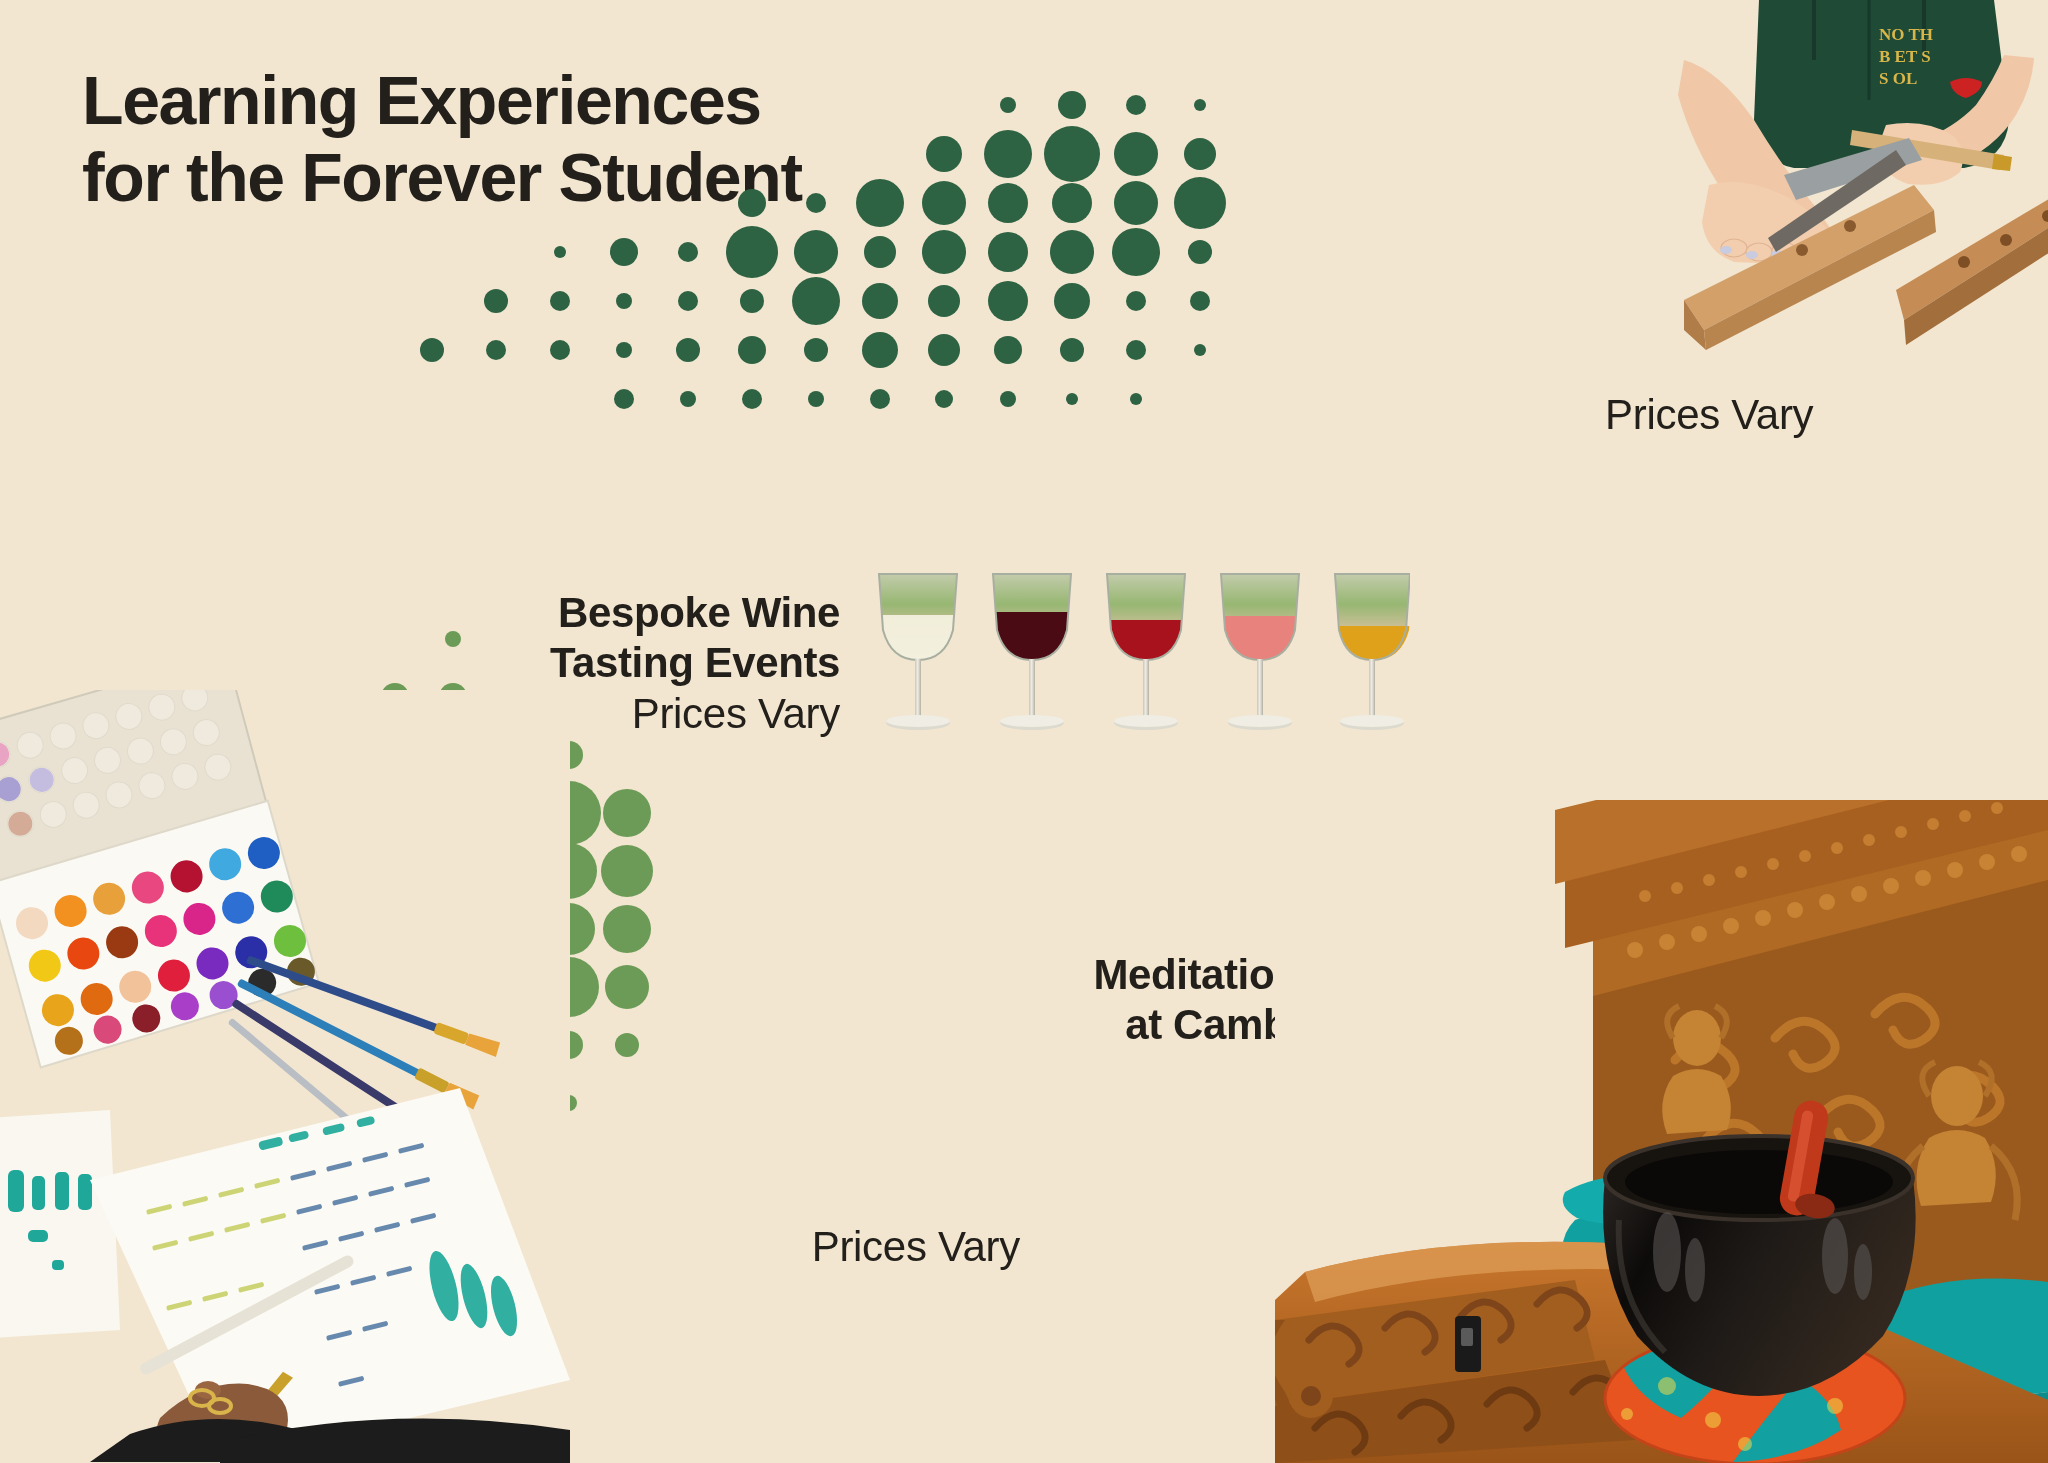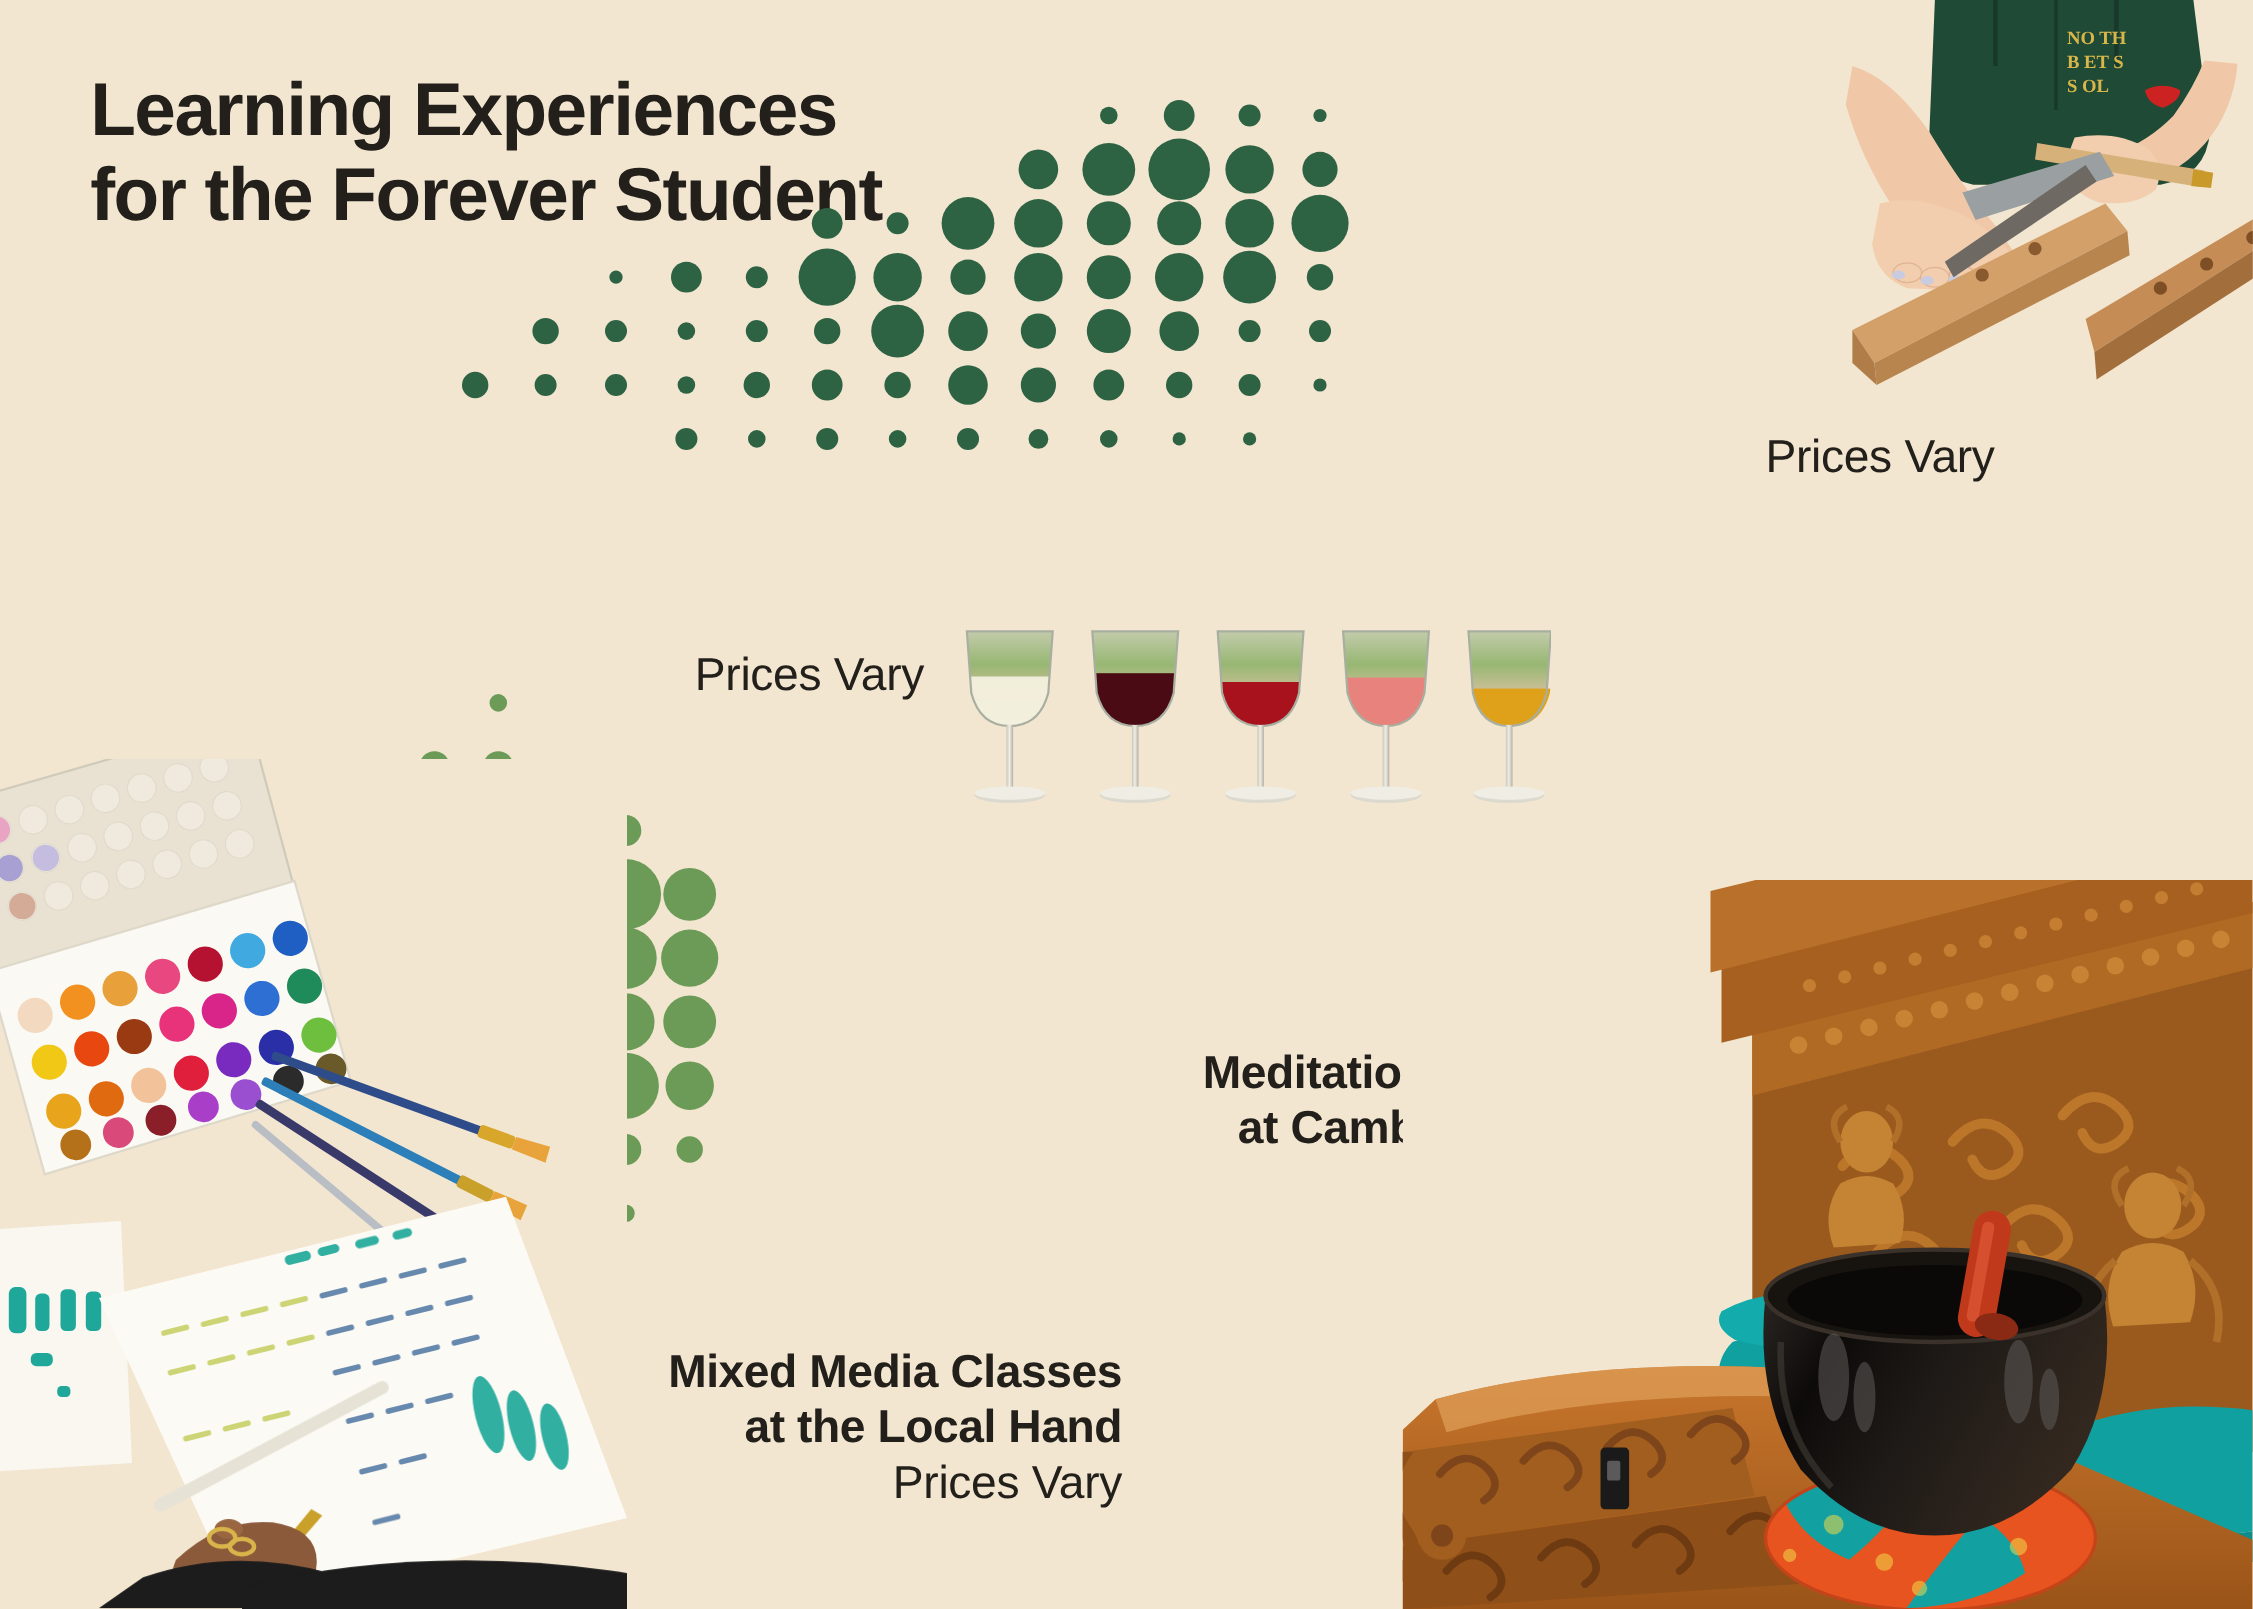--- a/index.html
+++ b/index.html
@@ -225,20 +225,22 @@
     <circle cx="384" cy="216" r="6" fill="#7E4E25"></circle>
     <circle cx="408" cy="202" r="6" fill="#7E4E25"></circle>
   </svg>
 </div>
 
 <div class="caption cap-left" id="cap-art">
   <div class="price">Prices Vary</div>
 </div>
 
 <div class="caption cap-right" id="cap-wine">
+  <div class="title">Bespoke Wine
+Tasting Events</div>
   <div class="price">Prices Vary</div>
 </div>
 
 <div class="photo" id="photo-wine" style="left:865px; top:560px; width:545px; height:230px;">
   <svg width="545" height="230" viewBox="0 0 545 230">
     <defs>
       <linearGradient id="glassRefl" x1="0" y1="0" x2="0" y2="1">
         <stop offset="0%" stop-color="#BFC9A8"></stop>
         <stop offset="35%" stop-color="#8FB36A"></stop>
         <stop offset="65%" stop-color="#CDBD96"></stop>
@@ -653,16 +655,14 @@
 
     <g>
       <rect x="512" y="300" width="34" height="116" rx="17" fill="#C0391B" transform="rotate(10 529 358)"></rect>
       <rect x="520" y="310" width="11" height="92" rx="5" fill="#E05A38" opacity="0.7" transform="rotate(10 525 356)"></rect>
       <ellipse cx="540" cy="406" rx="20" ry="12" fill="#8A2A14" transform="rotate(10 540 406)"></ellipse>
     </g>
   </svg>
 </div>
 
 <div class="caption cap-right" id="cap-mixed">
-  <div class="title">Mixed Media Classes
-at the Local Hand</div>
   <div class="price">Prices Vary</div>
 </div>
 
 </body></html>

